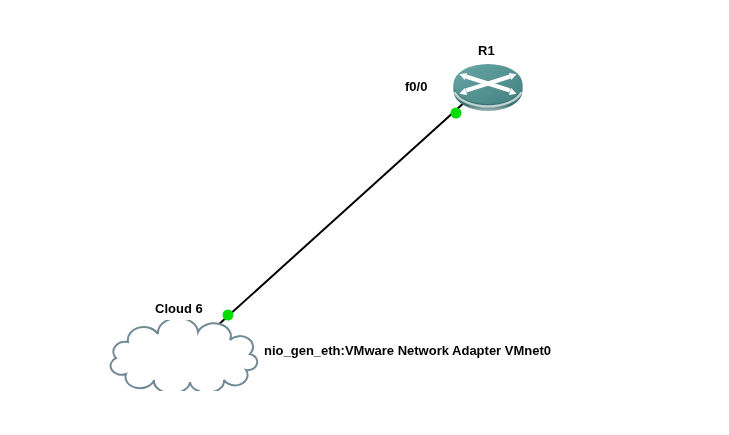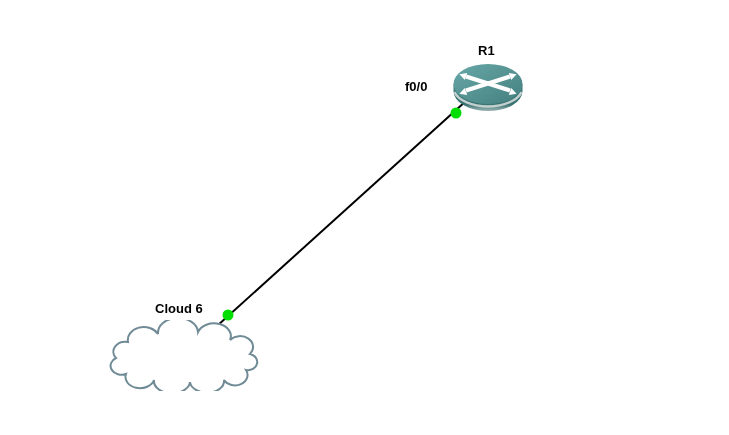--- a/index.html
+++ b/index.html
@@ -93,14 +93,15 @@
       </g>
     </svg>
   </div>
 
   <div class="gns-label" style="left:478px; top:43px;">R1</div>
 
   <div class="gns-label" style="left:405px; top:67px;margin-top:12px;">f0/0</div>
 
   <div class="gns-label" style="left:155px; top:301px;">Cloud 6</div>
 
+  <div class="gns-label" style="left:264px; top:343px;">nio_gen_eth:VMware Network Adapter VMnet0</div>
 
 </div>
 
 </body></html>

